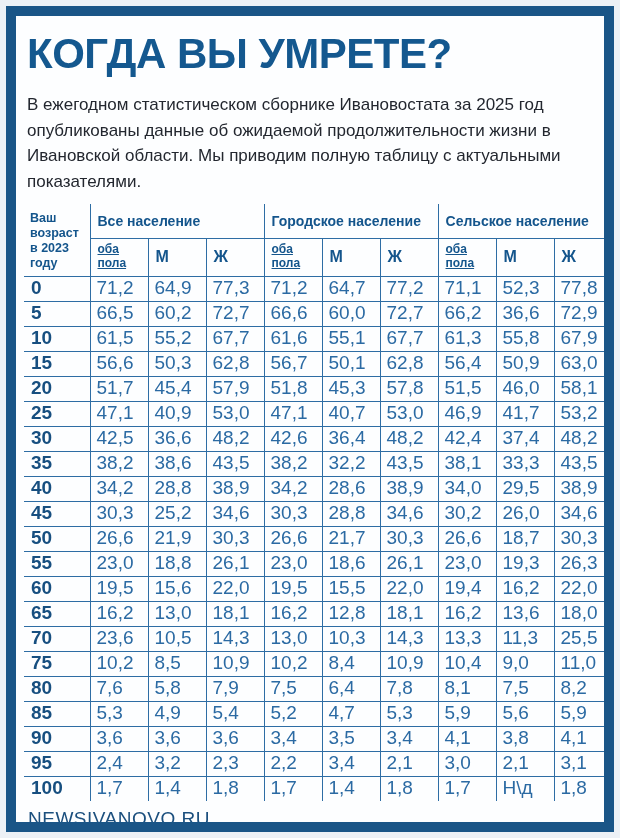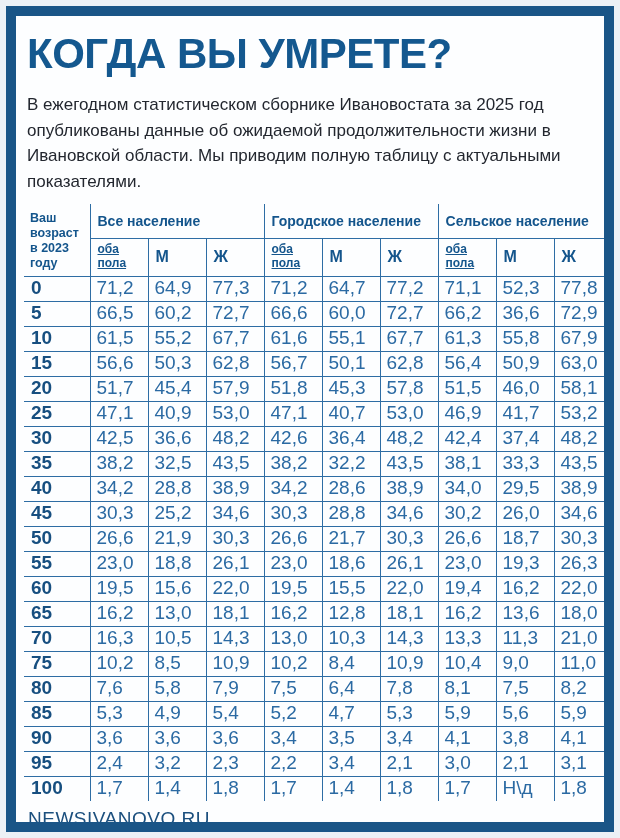--- a/index.html
+++ b/index.html
@@ -225,21 +225,21 @@
             <td>42,6</td>
             <td>36,4</td>
             <td>48,2</td>
             <td>42,4</td>
             <td>37,4</td>
             <td>48,2</td>
           </tr>
           <tr>
             <th>35</th>
             <td>38,2</td>
-            <td>32,5</td>
+            <td>38,6</td>
             <td>43,5</td>
             <td>38,2</td>
             <td>32,2</td>
             <td>43,5</td>
             <td>38,1</td>
             <td>33,3</td>
             <td>43,5</td>
           </tr>
           <tr>
             <th>40</th>
@@ -308,29 +308,29 @@
             <td>18,1</td>
             <td>16,2</td>
             <td>12,8</td>
             <td>18,1</td>
             <td>16,2</td>
             <td>13,6</td>
             <td>18,0</td>
           </tr>
           <tr>
             <th>70</th>
-            <td>16,3</td>
+            <td>23,6</td>
             <td>10,5</td>
             <td>14,3</td>
             <td>13,0</td>
             <td>10,3</td>
             <td>14,3</td>
             <td>13,3</td>
             <td>11,3</td>
-            <td>21,0</td>
+            <td>25,5</td>
           </tr>
           <tr>
             <th>75</th>
             <td>10,2</td>
             <td>8,5</td>
             <td>10,9</td>
             <td>10,2</td>
             <td>8,4</td>
             <td>10,9</td>
             <td>10,4</td>

